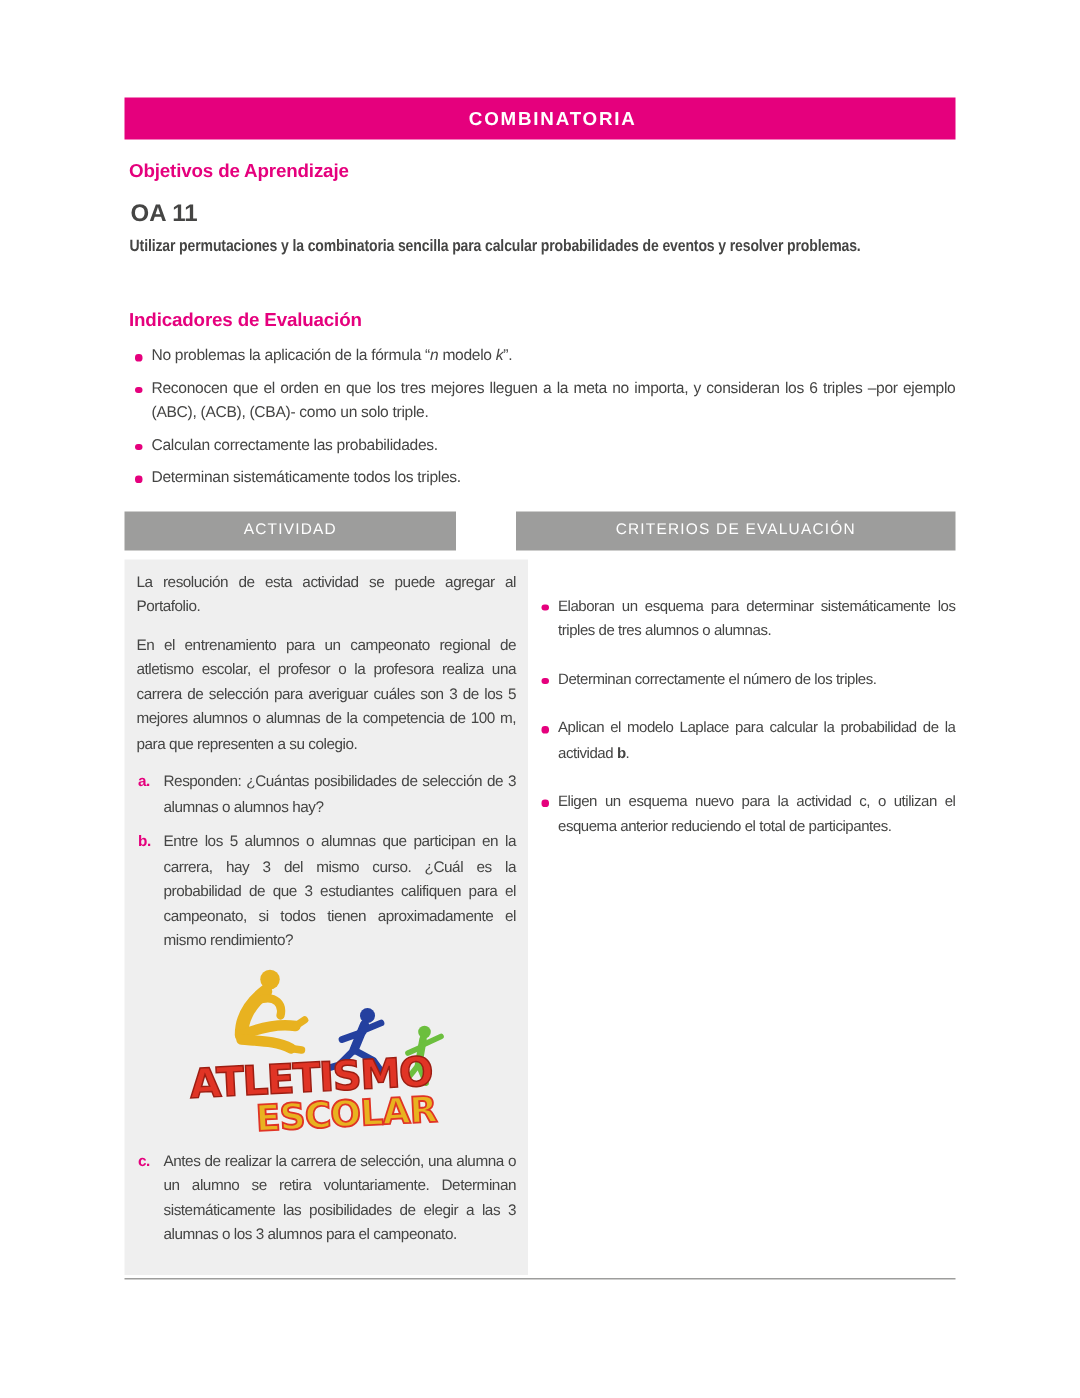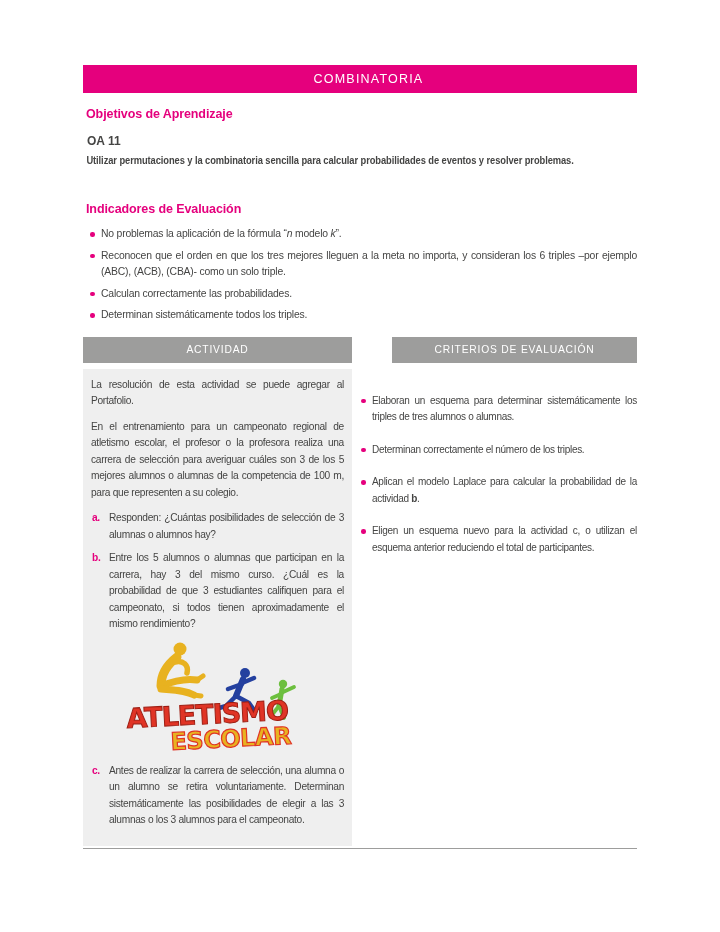--- a/index.html
+++ b/index.html
@@ -20,29 +20,29 @@
     font-family:"Liberation Sans", sans-serif;
     color:var(--text);
     position:relative;
   }
   .page{position:absolute;inset:0;background:#fff;}
   .content{position:absolute;left:83px;top:65px;width:554px;}
 
   .title-bar{
     height:28px;background:var(--accent);
     display:flex;align-items:center;justify-content:center;
-    color:#fff;font-weight:normal;font-size:12.5px;letter-spacing:1.2px;padding-left:17px;
+    color:#fff;font-weight:bold;font-size:12.5px;letter-spacing:1.2px;padding-left:17px;
   }
 
   .section-heading{
     color:var(--accent);font-weight:bold;font-size:12.5px;
     letter-spacing:-0.1px;padding-left:3px;
   }
   .oa-heading{margin-top:14px;}
-  .oa-code{margin-top:13px;font-weight:bold;font-size:12px;padding-left:4px;}
+  .oa-code{margin-top:13px;font-weight:bold;font-size:16px;padding-left:4px;}
   .oa-desc{
     margin-top:6px;font-weight:bold;font-size:11px;letter-spacing:-0.1px;
     white-space:nowrap;transform:scaleX(0.85);transform-origin:left center;
     padding-left:4px;
   }
   .ind-heading{margin-top:36px;}
 
   ul.bullet-list{list-style:none;margin-top:10px;}
   ul.bullet-list li{
     position:relative;padding-left:15px;margin-bottom:5px;
@@ -55,21 +55,21 @@
   }
   ul.indicator-list{padding-left:3px;padding-right:0;}
 
   .eval-table{margin-top:13px;}
   .thead{display:flex;gap:8px;}
   .th{
     height:26px;background:var(--gray);color:#fff;
     display:flex;align-items:center;justify-content:center;
     font-size:10.3px;letter-spacing:0.8px;
   }
-  .th-activity{width:269px;}
+  .th-activity{width:221px;}
   .th-criteria{flex:1;margin-left:32px;}
   .tbody{display:flex;gap:8px;margin-top:6px;align-items:stretch;}
   .td-activity{
     width:269px;background:var(--cell-bg);
     padding:8px 8px 10px 8px;
     font-size:10.2px;letter-spacing:-0.3px;line-height:16.5px;
     text-align:justify;
   }
   .td-activity p{margin-bottom:9px;}
   .td-criteria{flex:1;padding-top:8px;}

